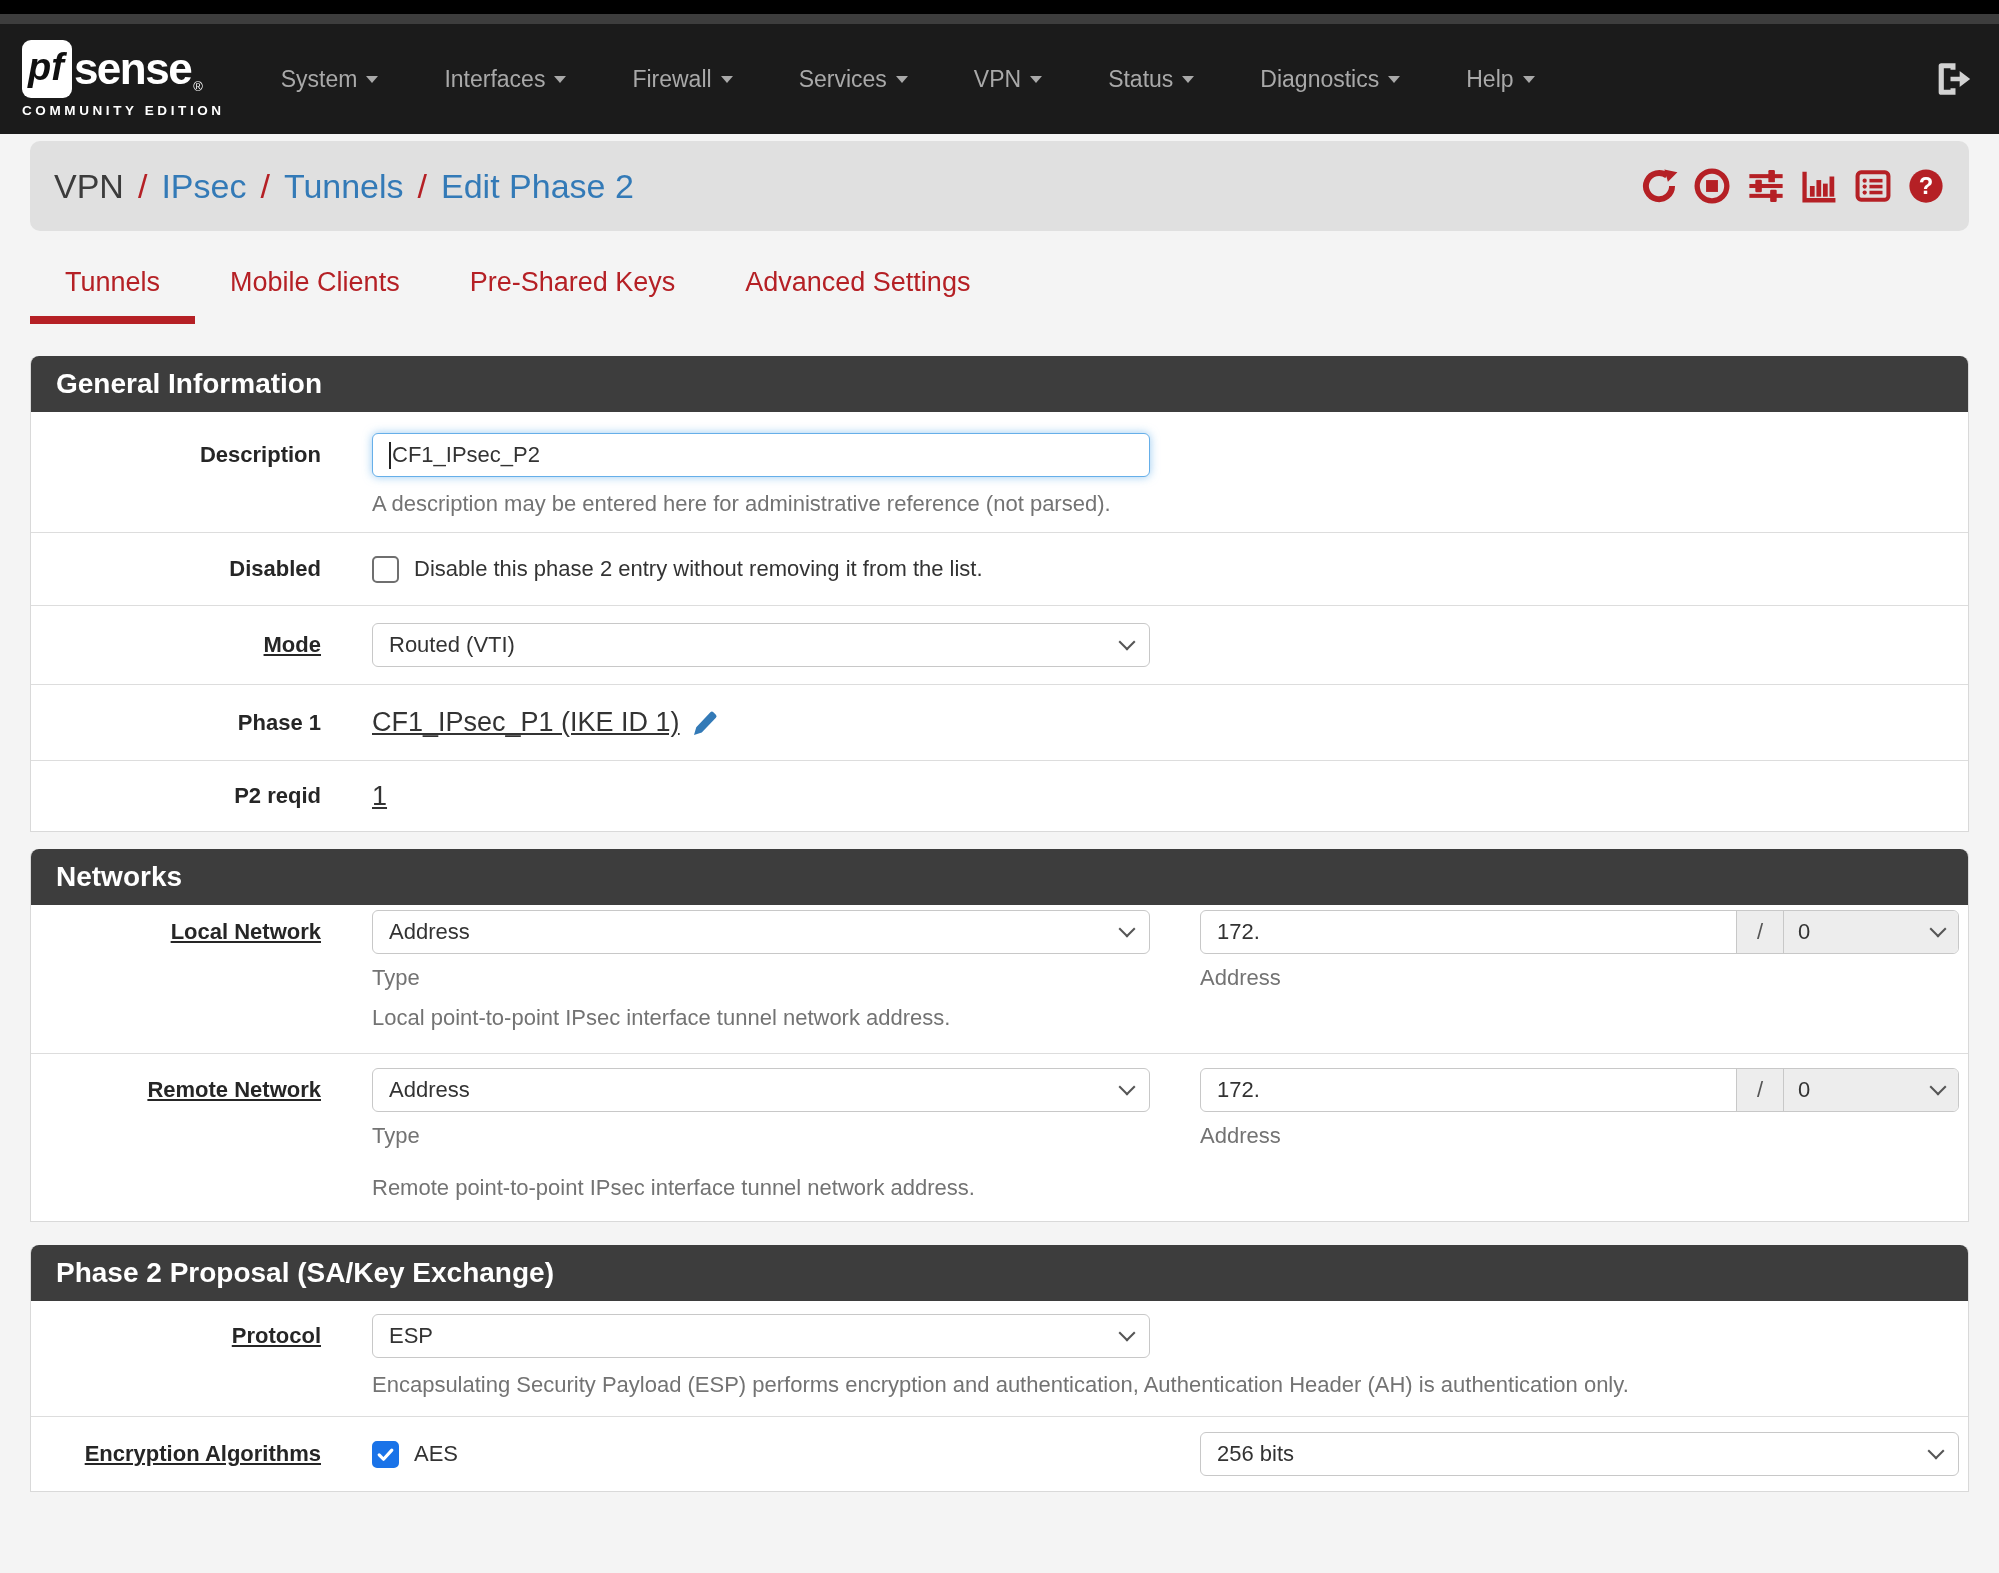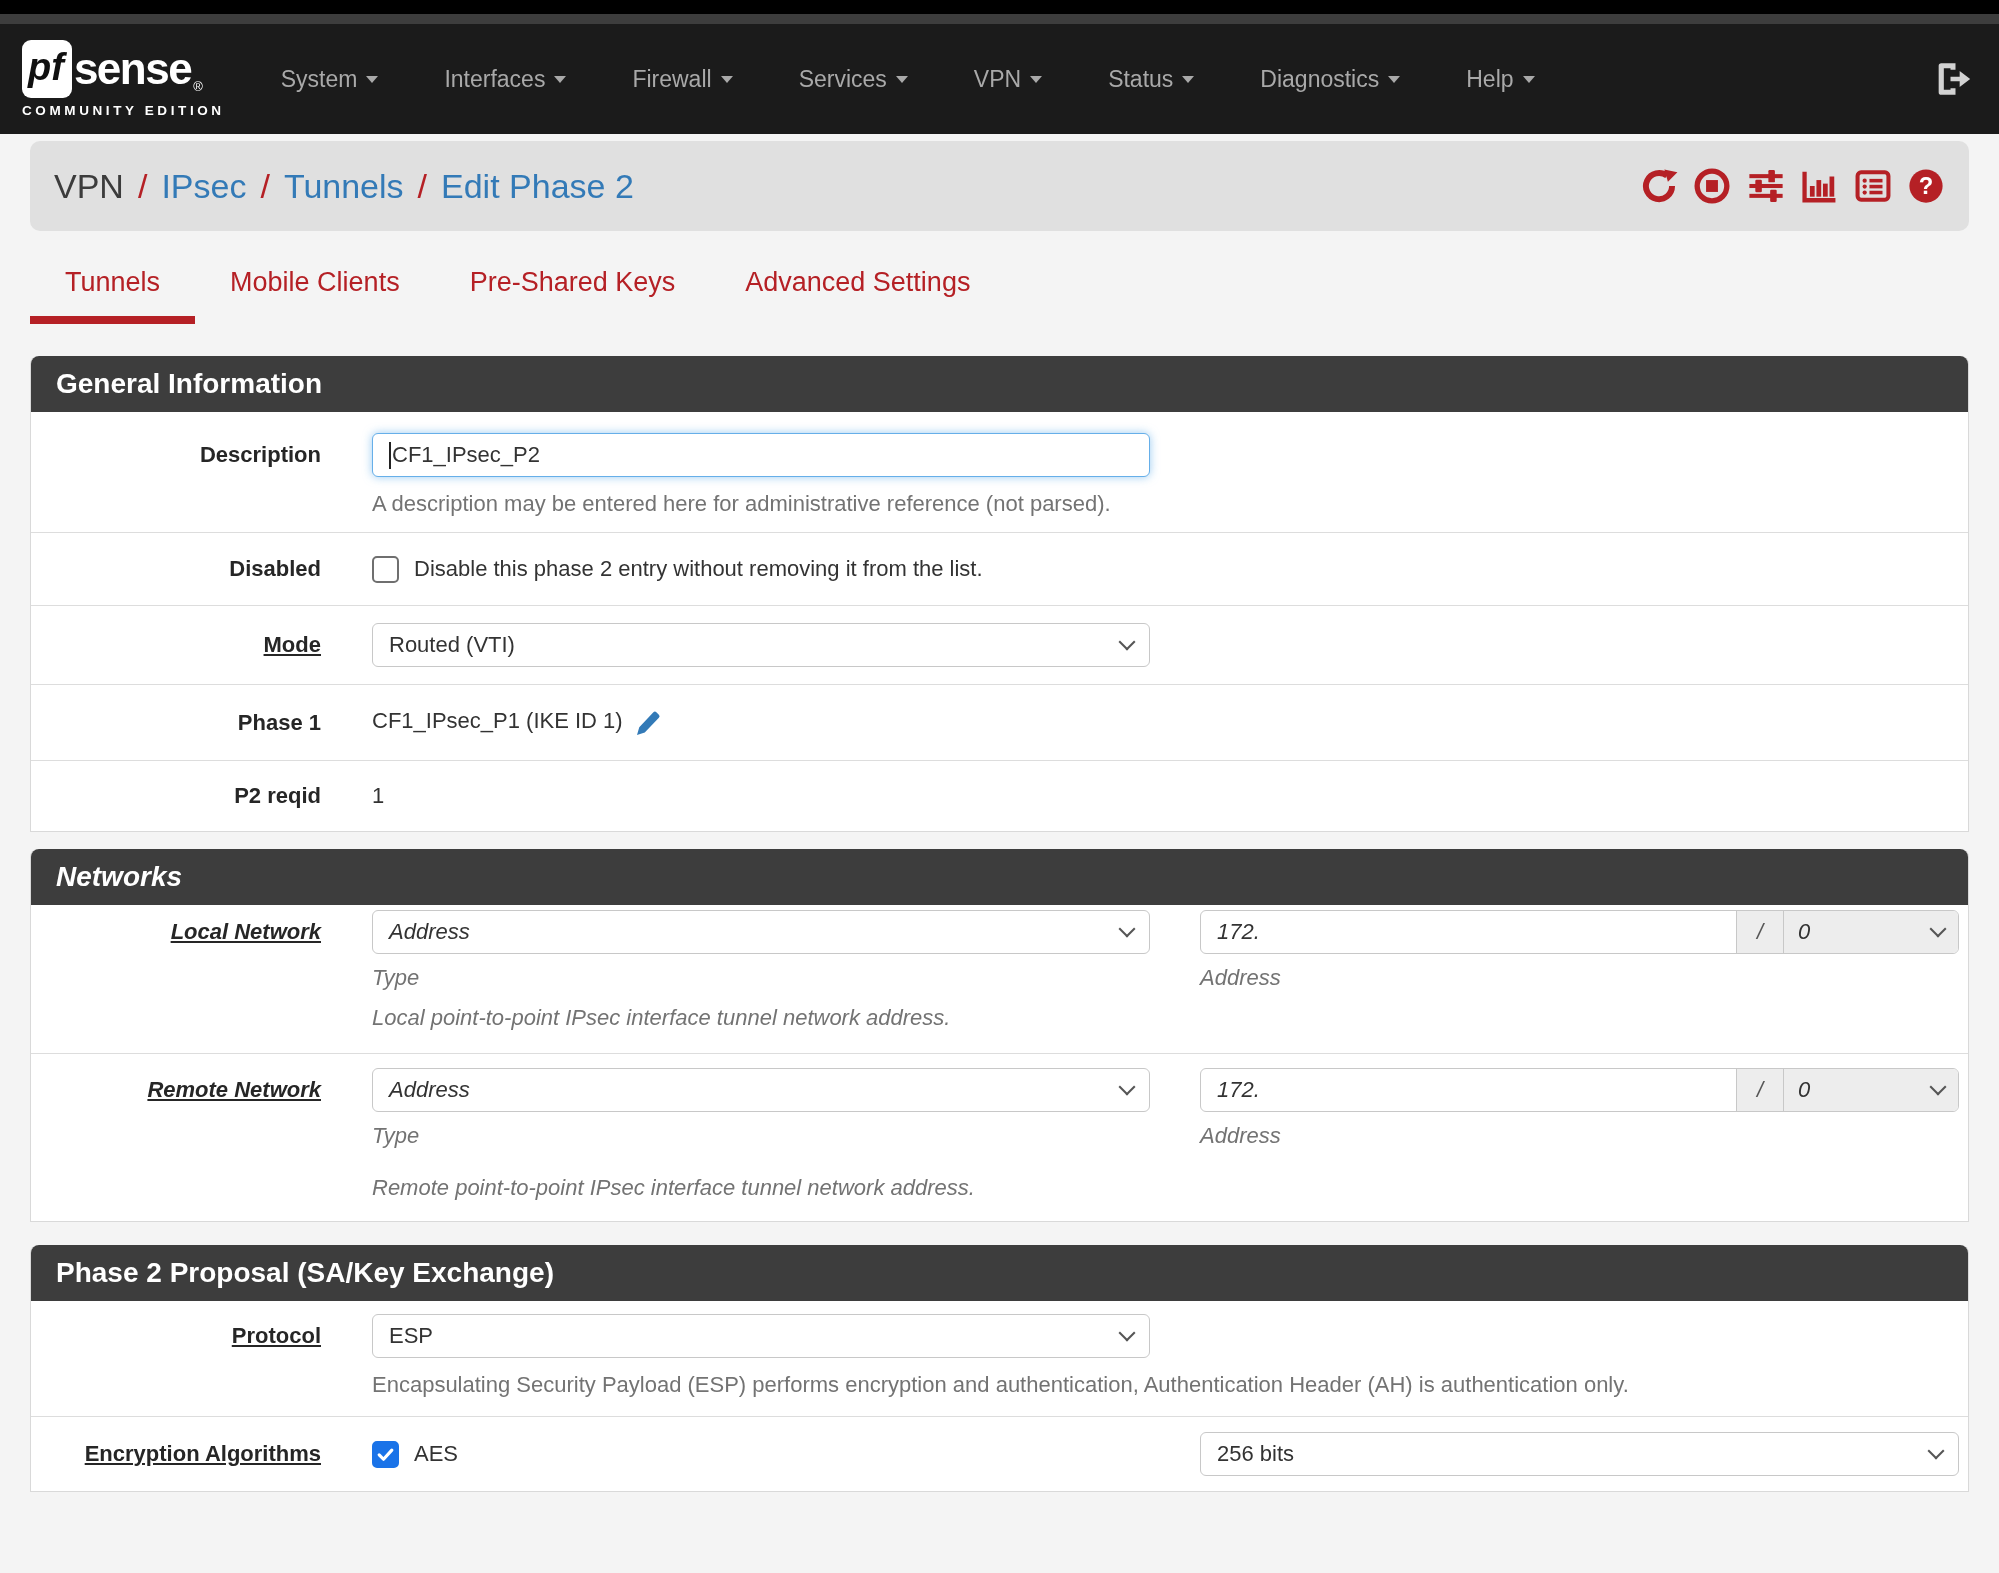--- a/index.html
+++ b/index.html
@@ -83,21 +83,21 @@
   .igroup .gsel { width:174px; background:#ededed; font-size:22px; color:#333; display:flex; align-items:center; justify-content:space-between; padding:0 14px; cursor:pointer; }
 
   .cbx { width:27px; height:27px; border:2px solid #6f6f6f; border-radius:5px; background:#fff; flex:none; cursor:pointer; }
   .cbx.checked { background:#1a73e8; border-color:#1a73e8; display:flex; align-items:center; justify-content:center; }
   .cbx-label { font-size:22px; color:#333; margin-left:15px; }
 
   .two-col { display:flex; column-gap:50px; }
   .col-left { width:778px; }
   .col-right { width:759px; }
 
-  .valtext { font-size:22px; color:#333; display:flex; align-items:flex-start; gap:10px; }
+  .valtext { font-size:27px; color:#333; display:flex; align-items:center; gap:10px;text-decoration:underline; }
   .pencil { cursor:pointer; display:flex; }
 
   
   .r-desc { height:121px; padding-top:21px; }
   .r-desc .lbl { }
   .r-center { align-items:center; }
   .r-disabled { height:73px; }
   .r-mode { height:79px; }
   .r-ph1 { height:76px; }
   .r-p2 { height:70px; }
@@ -268,21 +268,21 @@
   </div>
 
   <div class="row r-p2 r-center">
     <div class="lbl">P2 reqid</div>
     <div class="field valtext">
         <span>1</span>
       </div>
   </div>
 </section>
 
-<section class="panel" style="margin-top:17px;font-style:italic;">
+<section class="panel" style="margin-top:17px;">
   <div class="panel-head">Networks</div>
 
   <div class="row r-net-local">
     <div class="lbl u">
         <span>Local Network</span>
       </div>
     <div class="field">
       <div class="two-col">
         <div class="col-left">
           <div class="tselect">

